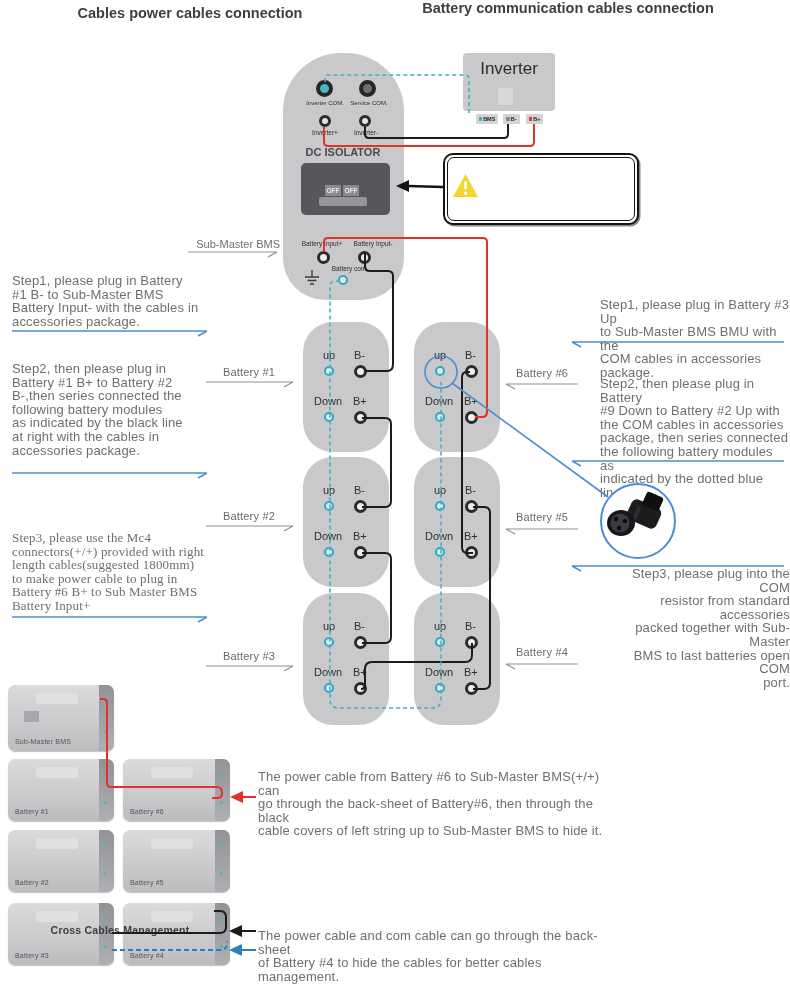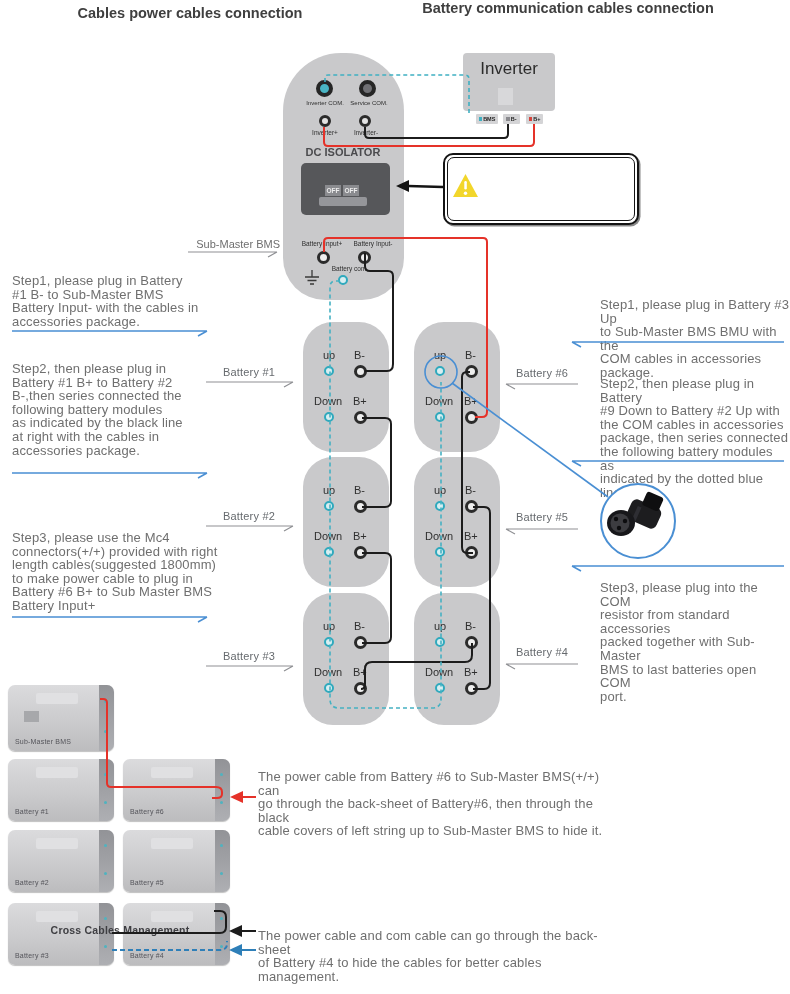--- a/index.html
+++ b/index.html
@@ -183,36 +183,36 @@
 #1 B- to Sub-Master BMS
 Battery Input- with the cables in
 accessories package.</div>
   <div class="abs steptxt" style="left:12px;top:362px;width:210px;">Step2, then please plug in
 Battery #1 B+ to Battery #2
 B-,then series connected the
 following battery modules
 as indicated by the black line
 at right with the cables in
 accessories package.</div>
-  <div class="abs steptxt" style="left:12px;top:531px;width:220px;">Step3, please use the Mc4
+  <div class="abs steptxt" style="left:12px;top:531px;width:220px;font-family:Liberation Serif, serif;">Step3, please use the Mc4
 connectors(+/+) provided with right
 length cables(suggested 1800mm)
 to make power cable to plug in
 Battery #6 B+ to Sub Master BMS
 Battery Input+</div>
   <div class="abs steptxt" style="left:600px;top:298px;width:190px;">Step1, please plug in Battery #3 Up
 to Sub-Master BMS BMU with the
 COM cables in accessories package.</div>
   <div class="abs steptxt" style="left:600px;top:377px;width:190px;">Step2, then please plug in Battery
 #9 Down to Battery #2 Up with
 the COM cables in accessories
 package, then series connected
 the following battery modules as
 indicated by the dotted blue line.</div>
-  <div class="abs steptxt" style="left:600px;top:581px;width:190px;">Step3, please plug into the COM
+  <div class="abs steptxt" style="left:600px;top:567px;width:190px;text-align:right;">Step3, please plug into the COM
 resistor from standard accessories
 packed together with Sub-Master
 BMS to last batteries open COM
 port.</div>
 
   <div class="rmod" style="left:8px;top:685px;width:106px;height:66px;">
     <div class="rstrip"></div>
     <div class="rscreen"></div>
     <div class="rchip"></div>
     <div class="rlabel">Sub-Master BMS</div>

